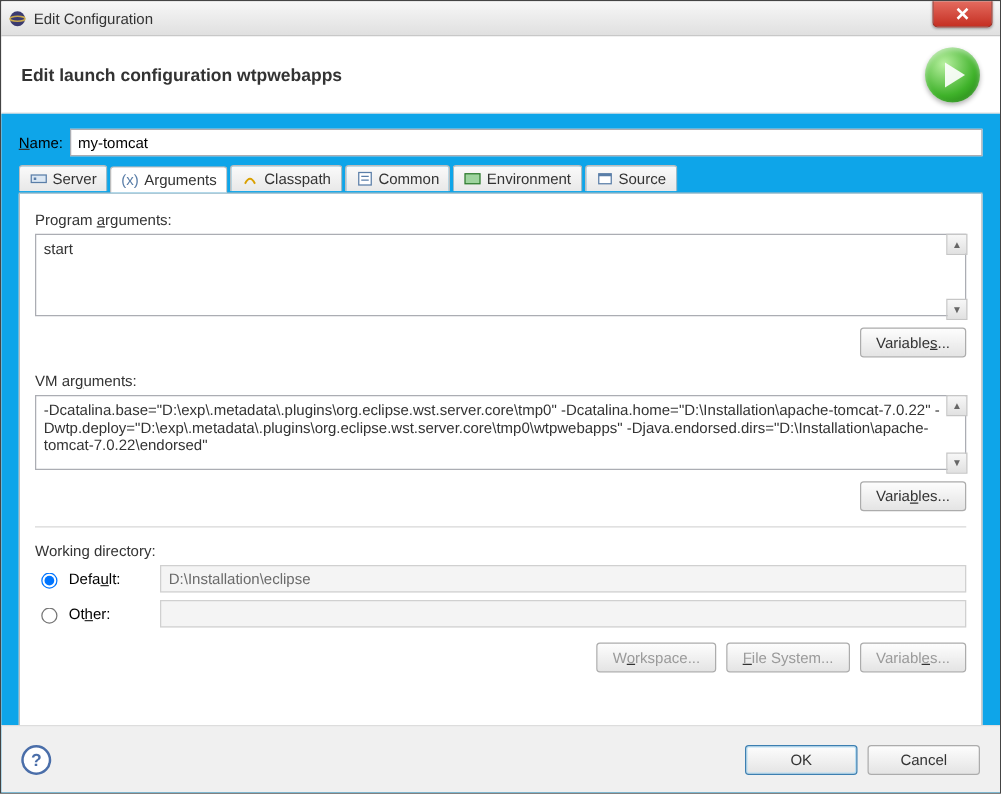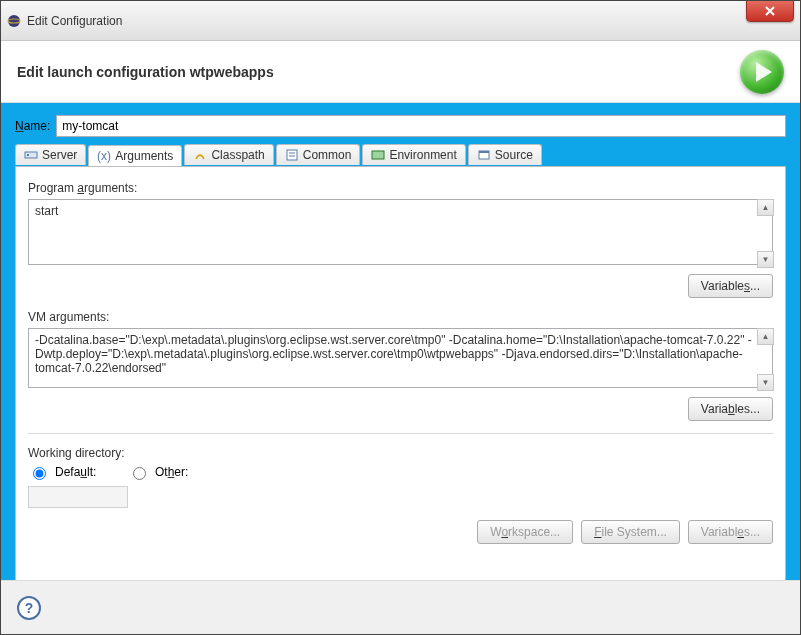--- a/index.html
+++ b/index.html
@@ -1,18 +1,18 @@
 <!DOCTYPE html>
 <html><head>
 <meta charset="utf-8">
 <style>
   * { box-sizing: border-box; font-family: "Segoe UI", Tahoma, sans-serif; font-size: 12px; }
   body { margin: 0; background: #777; }
   .window { width: 801px; height: 635px; background: #fff; border: 1px solid #444; position: relative; overflow: hidden; }
-  .titlebar { height: 40px; background: linear-gradient(#f7f7f7,#e0e0e0); display:flex; align-items:center; padding:0 6px; border-bottom:1px solid #c8c8c8; position:relative;}
+  .titlebar { height: 28px; background: linear-gradient(#f7f7f7,#e0e0e0); display:flex; align-items:center; padding:0 6px; border-bottom:1px solid #c8c8c8; position:relative;}
   .titlebar .ico { width:14px; height:14px; margin-right:6px; display:inline-block; }
   .titlebar .ttl { color:#333; }
   .closebtn { position:absolute; right:6px; top:-1px; width:48px; height:22px; background:linear-gradient(#e46b5f,#c53023); border:1px solid #993027; border-radius:0 0 4px 4px; display:flex; align-items:center; justify-content:center; color:#fff; font-weight:bold; box-shadow:0 1px 2px rgba(0,0,0,.3);}
   .header { height:62px; background:#fff; display:flex; align-items:center; padding:0 16px; border-bottom:1px solid #ddd;}
   .header .htitle { font-size:14px; font-weight:bold; color:#333; }
   .runicon { margin-left:auto; width:44px; height:44px; border-radius:50%; background: radial-gradient(circle at 35% 30%, #b8f0a0, #3fb22a 60%, #1b6f10); display:flex; align-items:center; justify-content:center; box-shadow: 0 2px 4px rgba(0,0,0,.3), inset 0 2px 4px rgba(255,255,255,.5);}
   .runicon::after { content:""; border-left:16px solid rgba(255,255,255,.9); border-top:10px solid transparent; border-bottom:10px solid transparent; margin-left:4px;}
   .content { background:#0ea5e9; padding:10px 14px 14px; height:calc(635px - 28px - 62px); display:flex; flex-direction:column; overflow:hidden;}
   .namerow { display:flex; align-items:center; margin:2px 0 6px; }
   .namerow label { margin-right:6px; }
@@ -151,20 +151,21 @@
       </div>
 
       <div class="sep"></div>
 
       <div class="seclabel">Working directory:</div>
       <div class="wdgrid">
         <label class="radio">
           <input type="radio" name="wd" checked="" style="">
           <span>Defa<span class="under">u</span>lt:</span>
         </label>
+        <input class="roinput" type="text" readonly="" value="D:\Installation\eclipse" style="">
         <label class="radio">
           <input type="radio" name="wd" style="">
           <span>Ot<span class="under">h</span>er:</span>
         </label>
         <input class="roinput" type="text" readonly="" value="" style="">
       </div>
       <div class="btnrow">
         <button class="btn" disabled="">W<span class="under">o</span>rkspace...</button>
         <button class="btn" disabled=""><span class="under">F</span>ile System...</button>
         <button class="btn" disabled="">Variabl<span class="under">e</span>s...</button>
@@ -173,15 +174,19 @@
 
     <div class="actions">
       <button class="btn" style="min-width:90px">Appl<span class="under">y</span></button>
       <button class="btn" style="min-width:90px">Re<span class="under">v</span>ert</button>
     </div>
 
   </div>
 
   <div class="footer">
     <div class="help">?</div>
+    <div class="btns">
+      <button class="btn def" style="min-width:90px">OK</button>
+      <button class="btn" style="min-width:90px">Cancel</button>
+    </div>
   </div>
 
 </div>
 
 </body></html>

